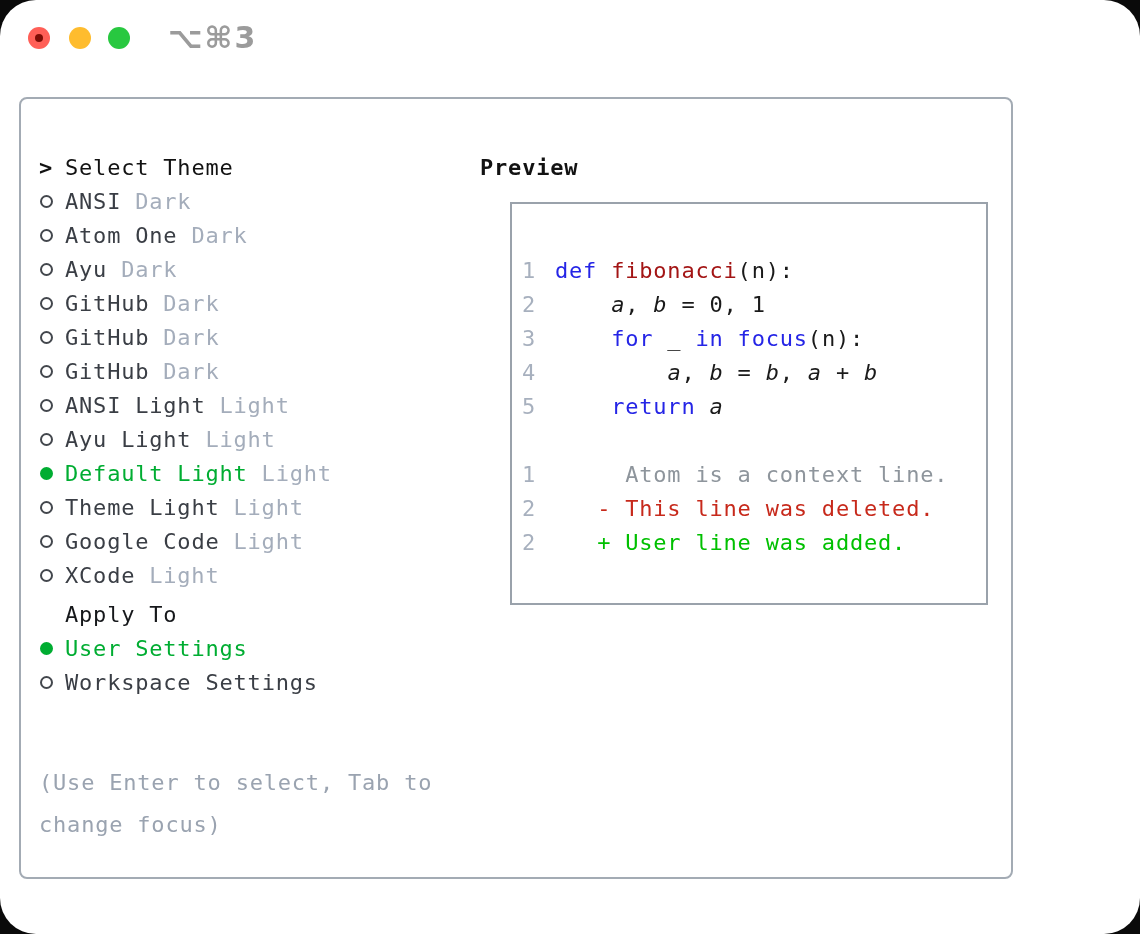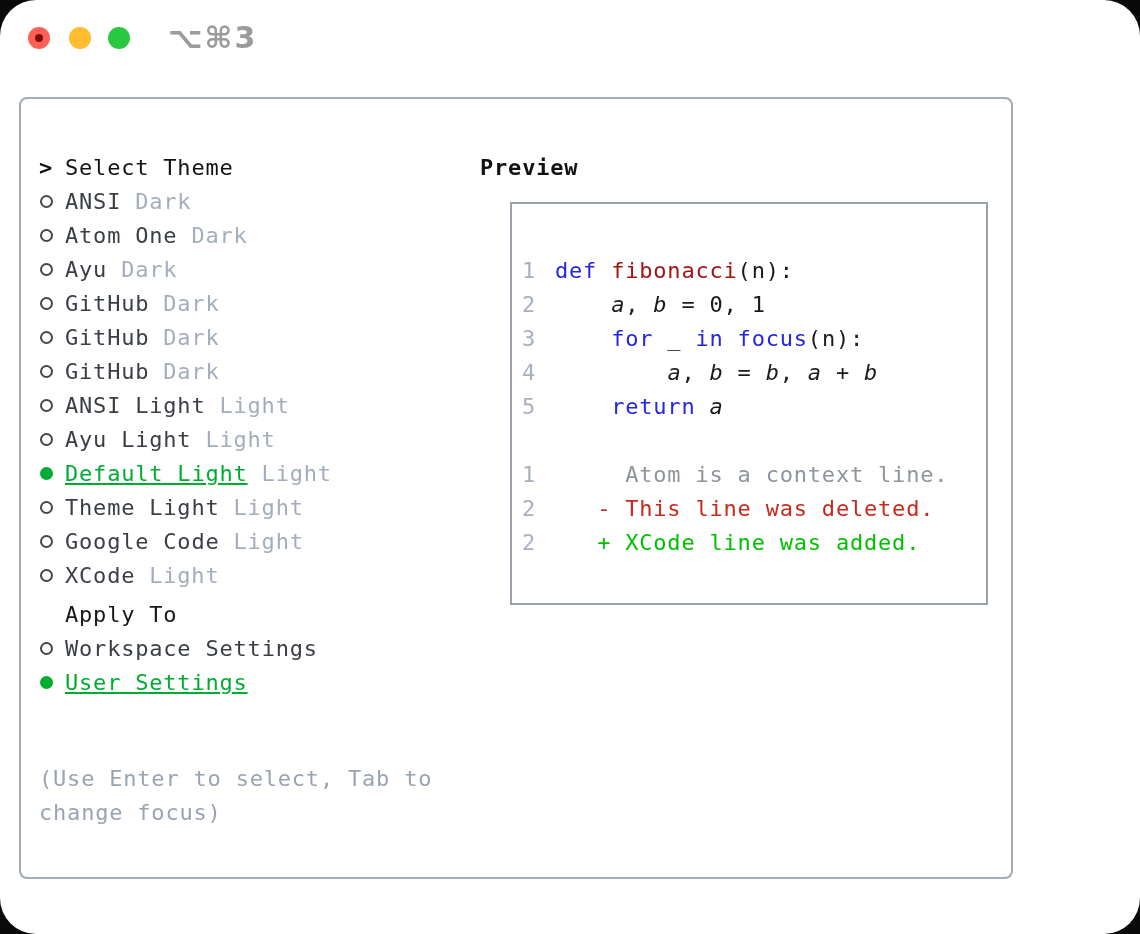--- a/index.html
+++ b/index.html
@@ -27,28 +27,28 @@
     position:absolute;left:19px;top:97px;width:994px;height:782px;
     border:2px solid var(--panel-border);border-radius:8px;box-sizing:border-box;
   }
   .row{display:flex;align-items:center;height:34px;font-size:22px;letter-spacing:0.8px;}
   .marker{width:14px;margin-right:12px;display:flex;justify-content:center;align-items:center;flex:none;}
   .radio{width:13px;height:13px;border:2px solid #43474d;border-radius:50%;box-sizing:border-box;}
   .radio.on{border-color:var(--accent-green);background:var(--accent-green);}
   .cursor{font-weight:bold;color:var(--heading-black);}
   .list-title{font-weight:normal;color:var(--heading-black);white-space:pre;}
   .tname{color:var(--text-dark);white-space:pre;}
-  .selected .tname{color:var(--accent-green);text-decoration:underline;}
+  .selected .tname{color:var(--accent-green);}
   .tvariant{color:var(--muted-gray);margin-left:14px;white-space:pre;}
   .apply-title{color:#16181b;white-space:pre;}
   .left-col{position:absolute;left:18px;top:51px;}
   .apply-col{position:absolute;left:18px;top:498px;}
   .help{
     position:absolute;left:18px;top:663px;width:432px;
-    font-size:22px;line-height:34px;letter-spacing:0.8px;color:var(--help-gray);
+    font-size:22px;line-height:42px;letter-spacing:0.8px;color:var(--help-gray);
   }
   
   .preview-title{
     position:absolute;left:459px;top:51px;height:34px;display:flex;align-items:center;
     font-size:22px;font-weight:bold;letter-spacing:0.8px;color:var(--heading-black);
   }
   .preview-box{
     position:absolute;left:489px;top:103px;width:478px;height:403px;
     border:2px solid var(--preview-border);box-sizing:border-box;
     padding:49px 0 0 10px;overflow:hidden;
@@ -170,31 +170,31 @@
           </div>
         </div>
     </div>
 
     <div class="apply-col">
       <div class="row">
         <span class="marker"></span>
         <span class="apply-title">Apply To</span>
       </div>
       <div id="apply-list">
+          <div class="row selected">
+            <span class="marker">
+              <span class="radio on"></span>
+            </span>
+            <span class="tname">User Settings</span>
+          </div>
           <div class="row">
             <span class="marker">
               <span class="radio"></span>
             </span>
             <span class="tname">Workspace Settings</span>
-          </div>
-          <div class="row selected">
-            <span class="marker">
-              <span class="radio on"></span>
-            </span>
-            <span class="tname">User Settings</span>
           </div>
         </div>
     </div>
 
     <div class="help">(Use Enter to select, Tab to change focus)</div>
 
     <div class="preview-title">Preview</div>
     <div class="preview-box">
       <div id="preview-lines">
           <div class="pline">
@@ -224,19 +224,19 @@
           <div class="pline">
             <span class="ln">1</span>
             <span class="code"><span class="tok-ctx">     Atom is a context line.</span></span>
           </div>
           <div class="pline">
             <span class="ln">2</span>
             <span class="code"><span class="tok-del">   - This line was deleted.</span></span>
           </div>
           <div class="pline">
             <span class="ln">2</span>
-            <span class="code"><span class="tok-add">   + XCode line was added.</span></span>
+            <span class="code"><span class="tok-add">   + User line was added.</span></span>
           </div>
         </div>
     </div>
 
   </div>
 </div>
 
 </body></html>

